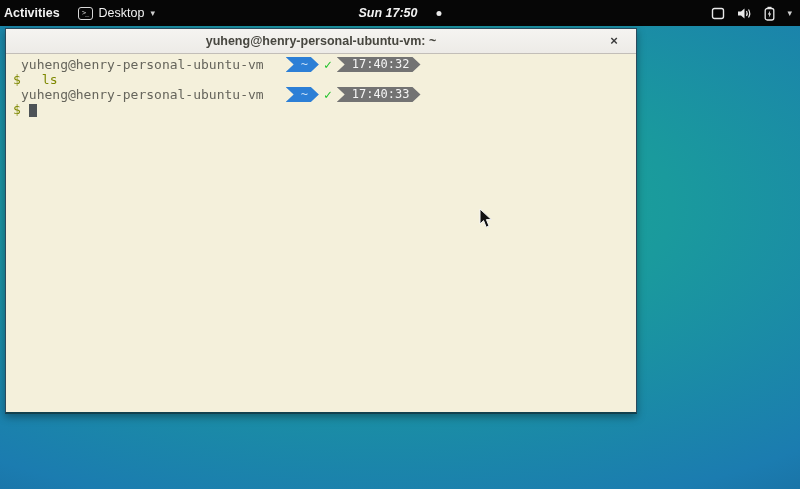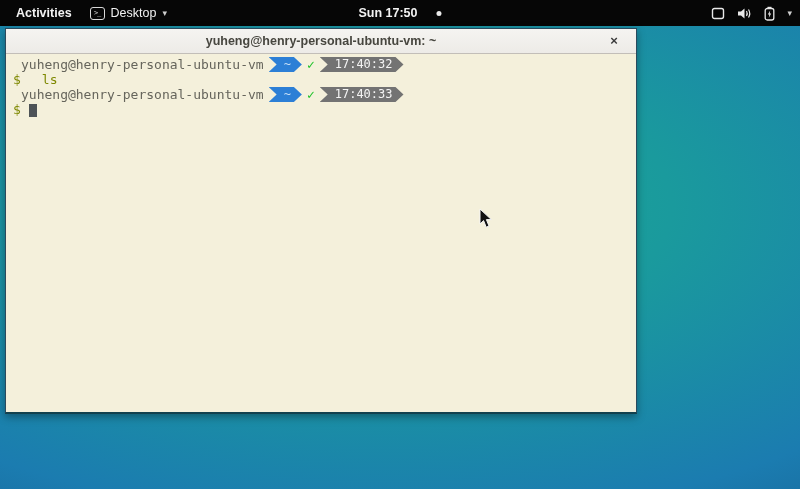--- a/index.html
+++ b/index.html
@@ -9,32 +9,32 @@
     font-family:"Liberation Sans", sans-serif;
     background: radial-gradient(ellipse 120% 95% at 48% 42%, #1bab93 0%, #1a9a9d 30%, #1b7cb0 68%, #15598b 100%);
   }
 
   
   .top-bar {
     position:absolute; top:0; left:0; width:800px; height:26px;
     background:#060606; color:#f2f2f2;
     display:flex; align-items:center; font-size:12.5px;
   }
-  .tb-left { display:flex; align-items:flex-end; gap:18px; padding-left:16px; }
+  .tb-left { display:flex; align-items:flex-end; gap:18px; padding-left:4px; }
   .tb-item { display:flex; align-items:center; gap:6px; cursor:default; }
   .tb-activities { font-weight:700; }
   .term-badge {
     width:15px; height:13px; border:1px solid #d8d8d8; border-radius:3px;
     font-family:"DejaVu Sans Mono", monospace; font-size:7px; line-height:11px;
     text-align:center; color:#d8d8d8; letter-spacing:-1px;
   }
   .caret { font-size:9px; color:#cfcfcf; }
   .tb-center {
     position:absolute; left:50%; transform:translateX(-50%);
-    display:flex; align-items:center; gap:19px; font-weight:600;
+    display:flex; align-items:center; gap:19px; font-weight:600;font-style:italic;
   }
   .notif-dot { width:5px; height:5px; border-radius:50%; background:#e8e8e8; }
   .tb-right { position:absolute; right:8px; display:flex; align-items:center; gap:12px; }
   .tb-right svg { display:block; }
 
   
   .window {
     position:absolute; left:5px; top:28px; width:632px; height:386px;
     border:1px solid #2a4a5e; border-bottom:2px solid #12414e;
     box-shadow:0 3px 8px rgba(0,0,0,0.35);
@@ -53,21 +53,21 @@
     cursor:default;
   }
   .term-body {
     flex:1; background:#f4f0db; overflow:hidden;
     font-family:"DejaVu Sans Mono", monospace; font-size:13px;
     padding:3px 0 0 7px;
   }
   .line { height:15px; line-height:15px; white-space:pre; display:flex; align-items:center; }
   .line.textline { display:block; }
 
-  .user-host { color:#66655c; padding-left:8px; margin-right:5px; }
+  .user-host { color:#66655c; padding-left:8px; margin-right:22px; }
   .pl-seg {
     display:inline-block; height:15px; line-height:15px;
     clip-path: polygon(0 0, calc(100% - 8px) 0, 100% 50%, calc(100% - 8px) 100%, 0 100%, 8px 50%);
     padding:0 11px 0 15px; font-size:12px;
   }
   .seg-cwd  { background:#2c7fd6; color:#c6dff7; }
   .seg-time { background:#737373; color:#f4f4f4; }
   .status-ok { color:#1fc32a; margin:0 5px; font-weight:700; }
   .prompt-sym { color:#7e8800; }
   .cmd-text { color:#7e8800; margin-left:21px; }

